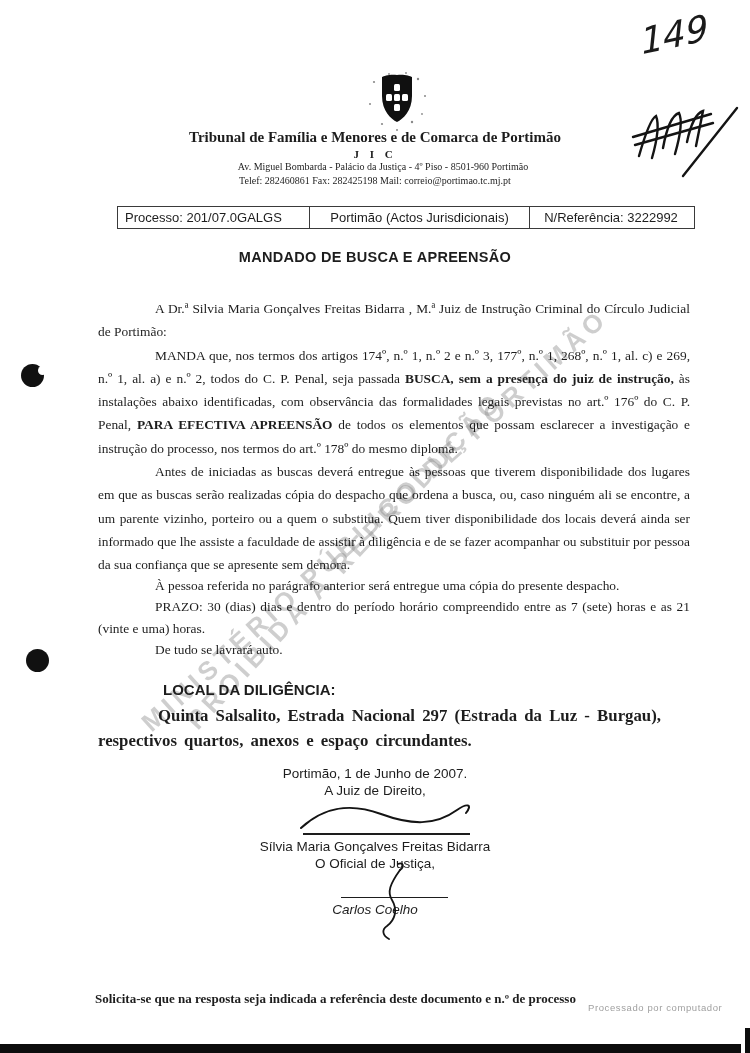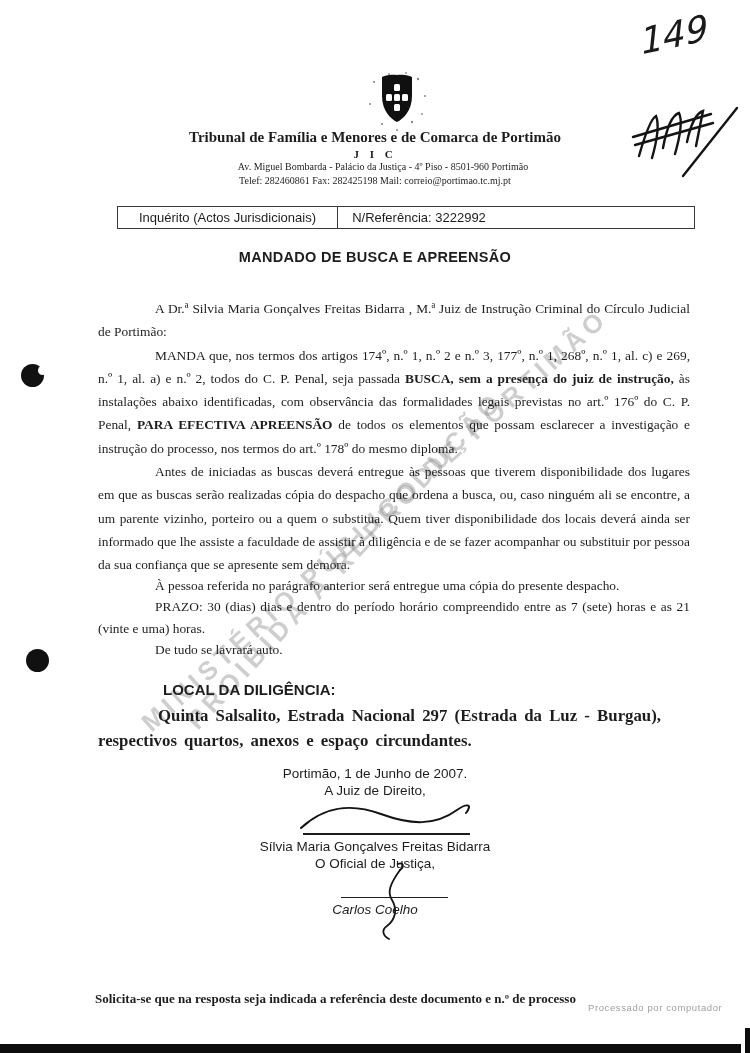--- a/index.html
+++ b/index.html
@@ -145,21 +145,22 @@
         <path d="M58 80 L 112 12"></path>
       </svg>
     </div>
 
     <div class="abs centered court-name">Tribunal de Família e Menores e de Comarca de Portimão</div>
     <div class="abs centered jic">J I C</div>
     <div class="abs centered addr addr1">Av. Miguel Bombarda - Palácio da Justiça - 4º Piso - 8501-960 Portimão</div>
     <div class="abs centered addr addr2">Telef: 282460861   Fax: 282425198 Mail: correio@portimao.tc.mj.pt</div>
 
     <div class="abs ref-bar">
-      <div class="ref-cell ref-c2">Inquérito (Actos Jurisdicionais)</div>
+      <div class="ref-cell ref-c1">Processo: 201/07.0GALGS</div>
+      <div class="ref-cell ref-c2">Portimão (Actos Jurisdicionais)</div>
       <div class="ref-cell ref-c3">N/Referência: 3222992</div>
     </div>
 
     <div class="abs centered doc-title">MANDADO DE BUSCA E APREENSÃO</div>
 
     <div class="abs body-a">
       <p>A Dr.ª Silvia Maria Gonçalves Freitas Bidarra , M.ª Juiz de Instrução Criminal do Círculo Judicial de Portimão:</p>
       <p><span>MANDA que, nos termos dos artigos 174º, n.º 1, n.º 2 e n.º 3, 177º, n.º 1, 268º, n.º 1, al. c) e 269, n.º 1, al. a) e n.º 2, todos do C. P. Penal, seja passada </span><span class="seg-b">BUSCA, sem a presença do juiz de instrução,</span><span> às instalações abaixo identificadas, com observância das formalidades legais previstas no art.º 176º do C. P. Penal, </span><span class="seg-b">PARA EFECTIVA APREENSÃO</span><span> de todos os elementos que possam esclarecer a investigação e instrução do processo, nos termos do art.º 178º do mesmo diploma.</span></p>
       <p>Antes de iniciadas as buscas deverá entregue às pessoas que tiverem disponibilidade dos lugares em que as buscas serão realizadas cópia do despacho que ordena a busca, ou, caso ninguém ali se encontre, a um parente vizinho, porteiro ou a quem o substitua. Quem tiver disponibilidade dos locais deverá ainda ser informado que lhe assiste a faculdade de assistir à diligência e de se fazer acompanhar ou substituir por pessoa da sua confiança que se apresente sem demora.</p>
     </div>

